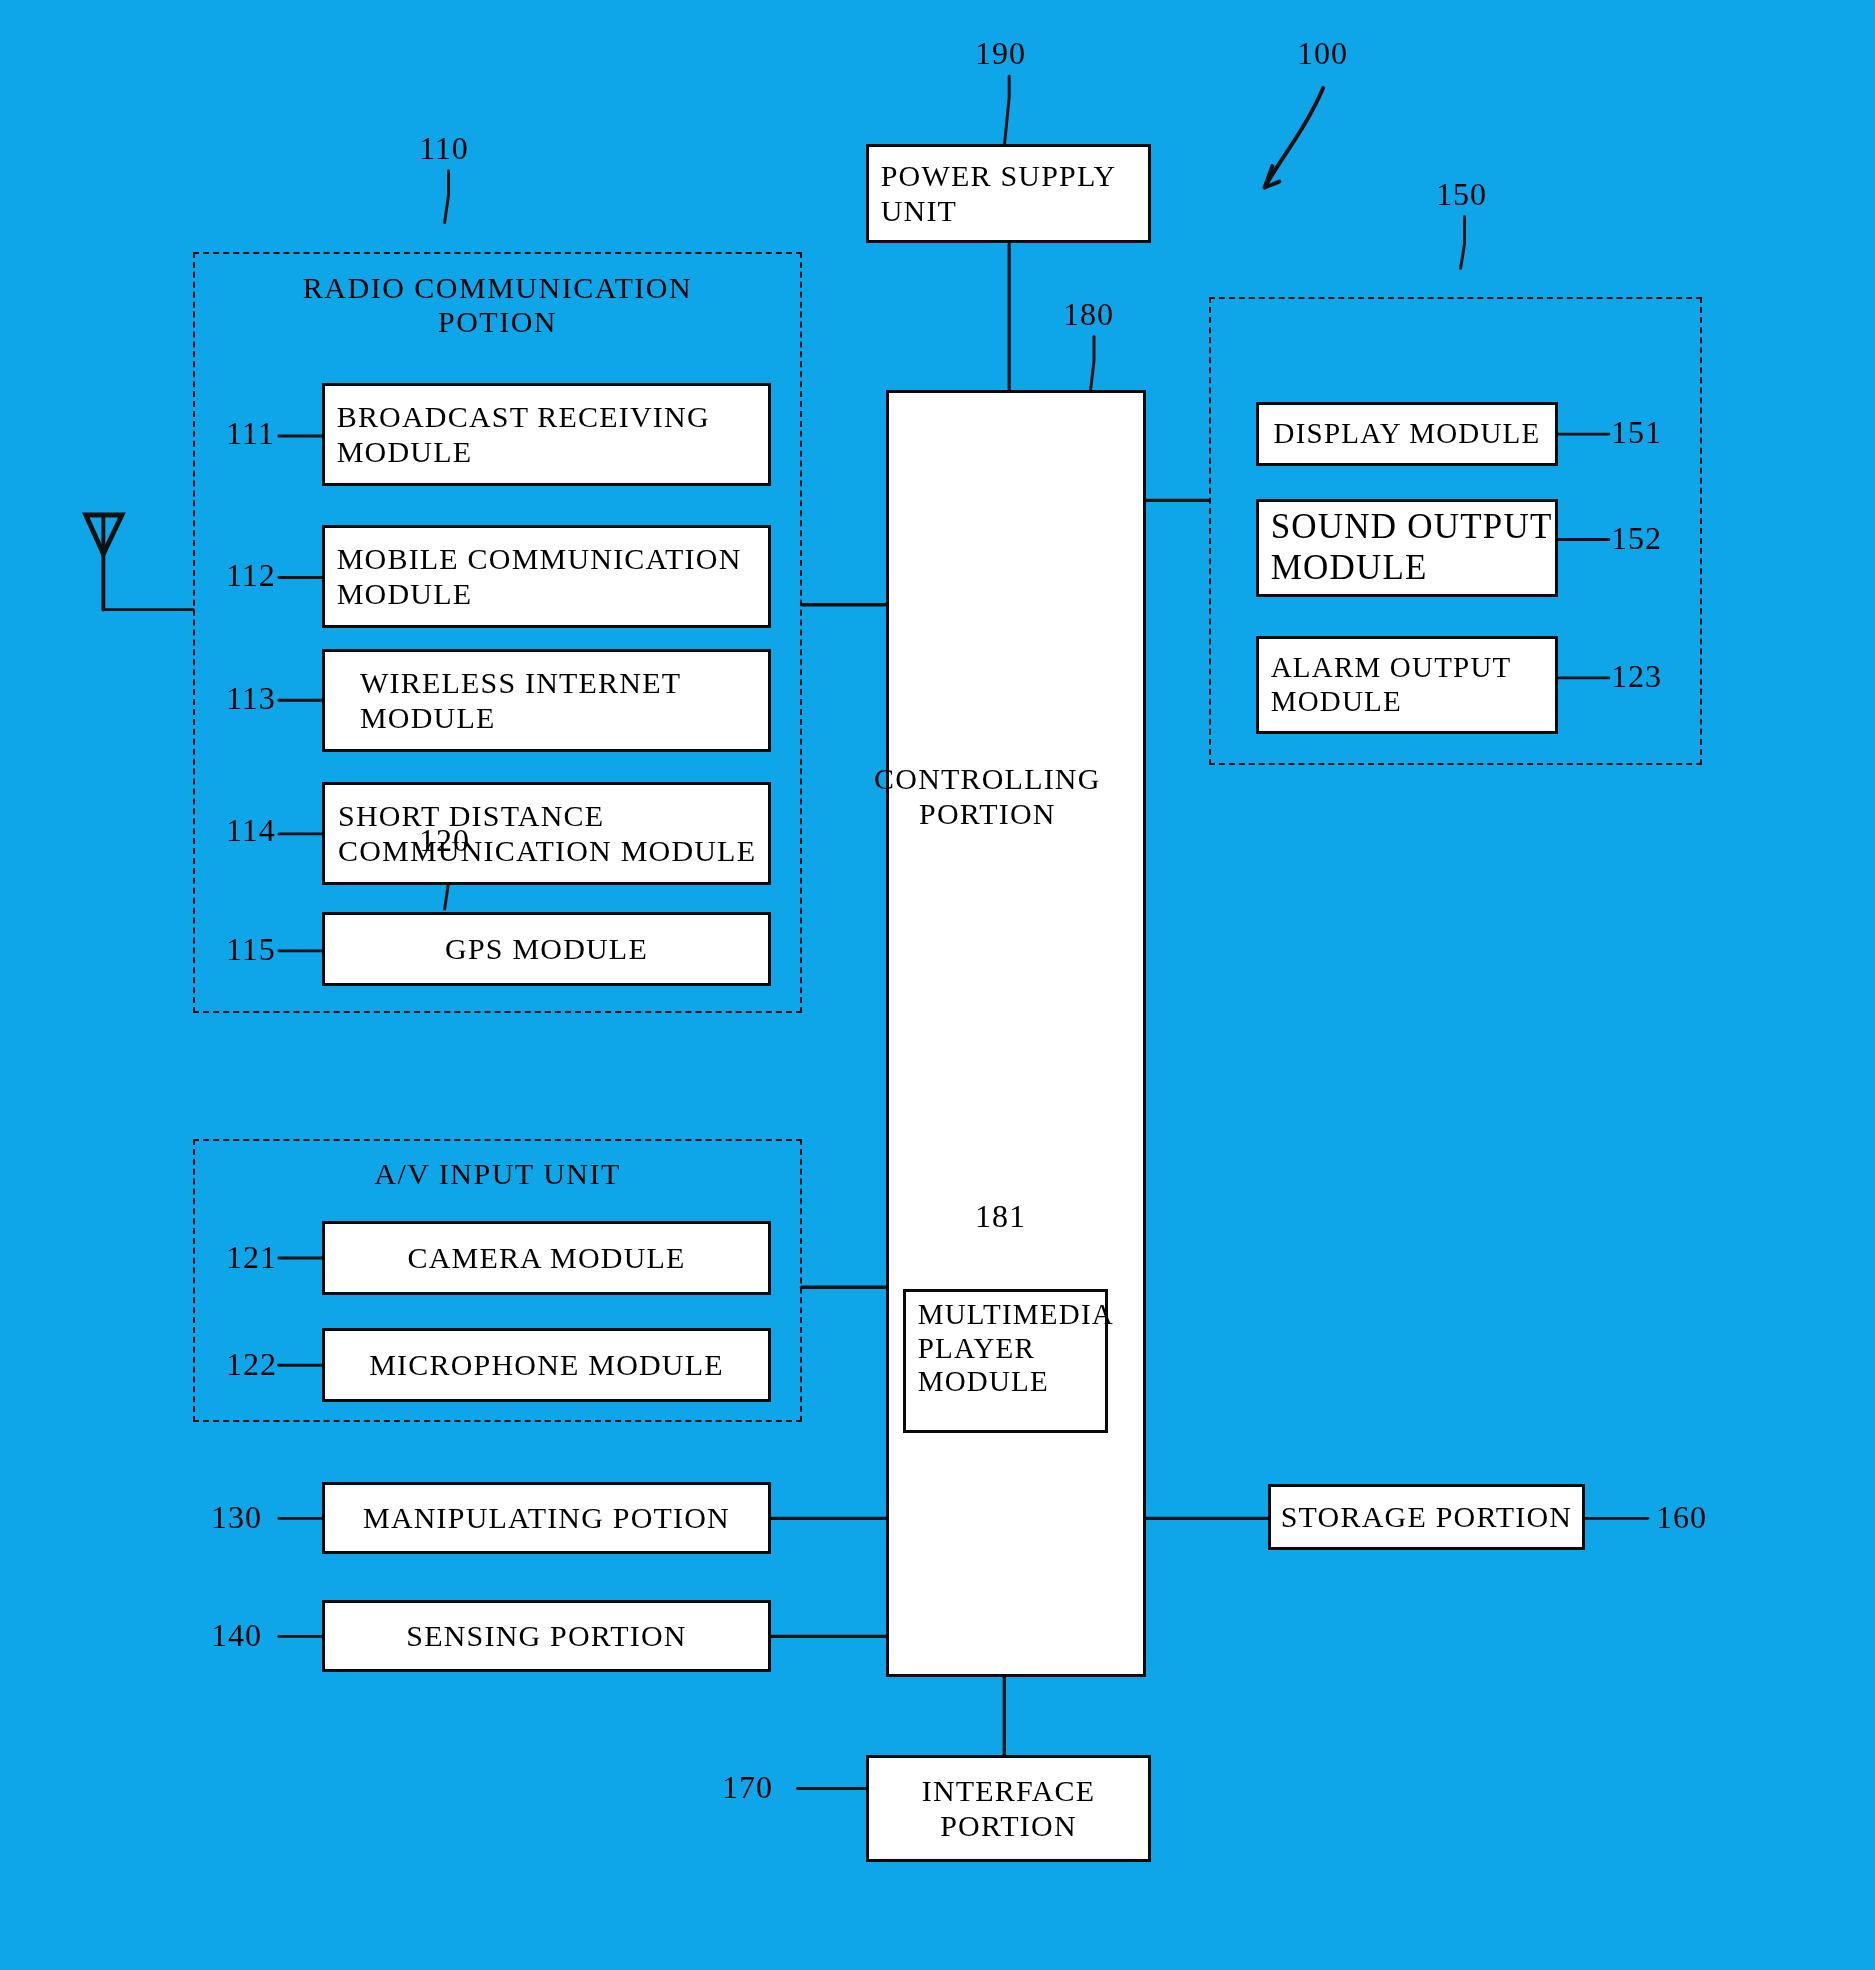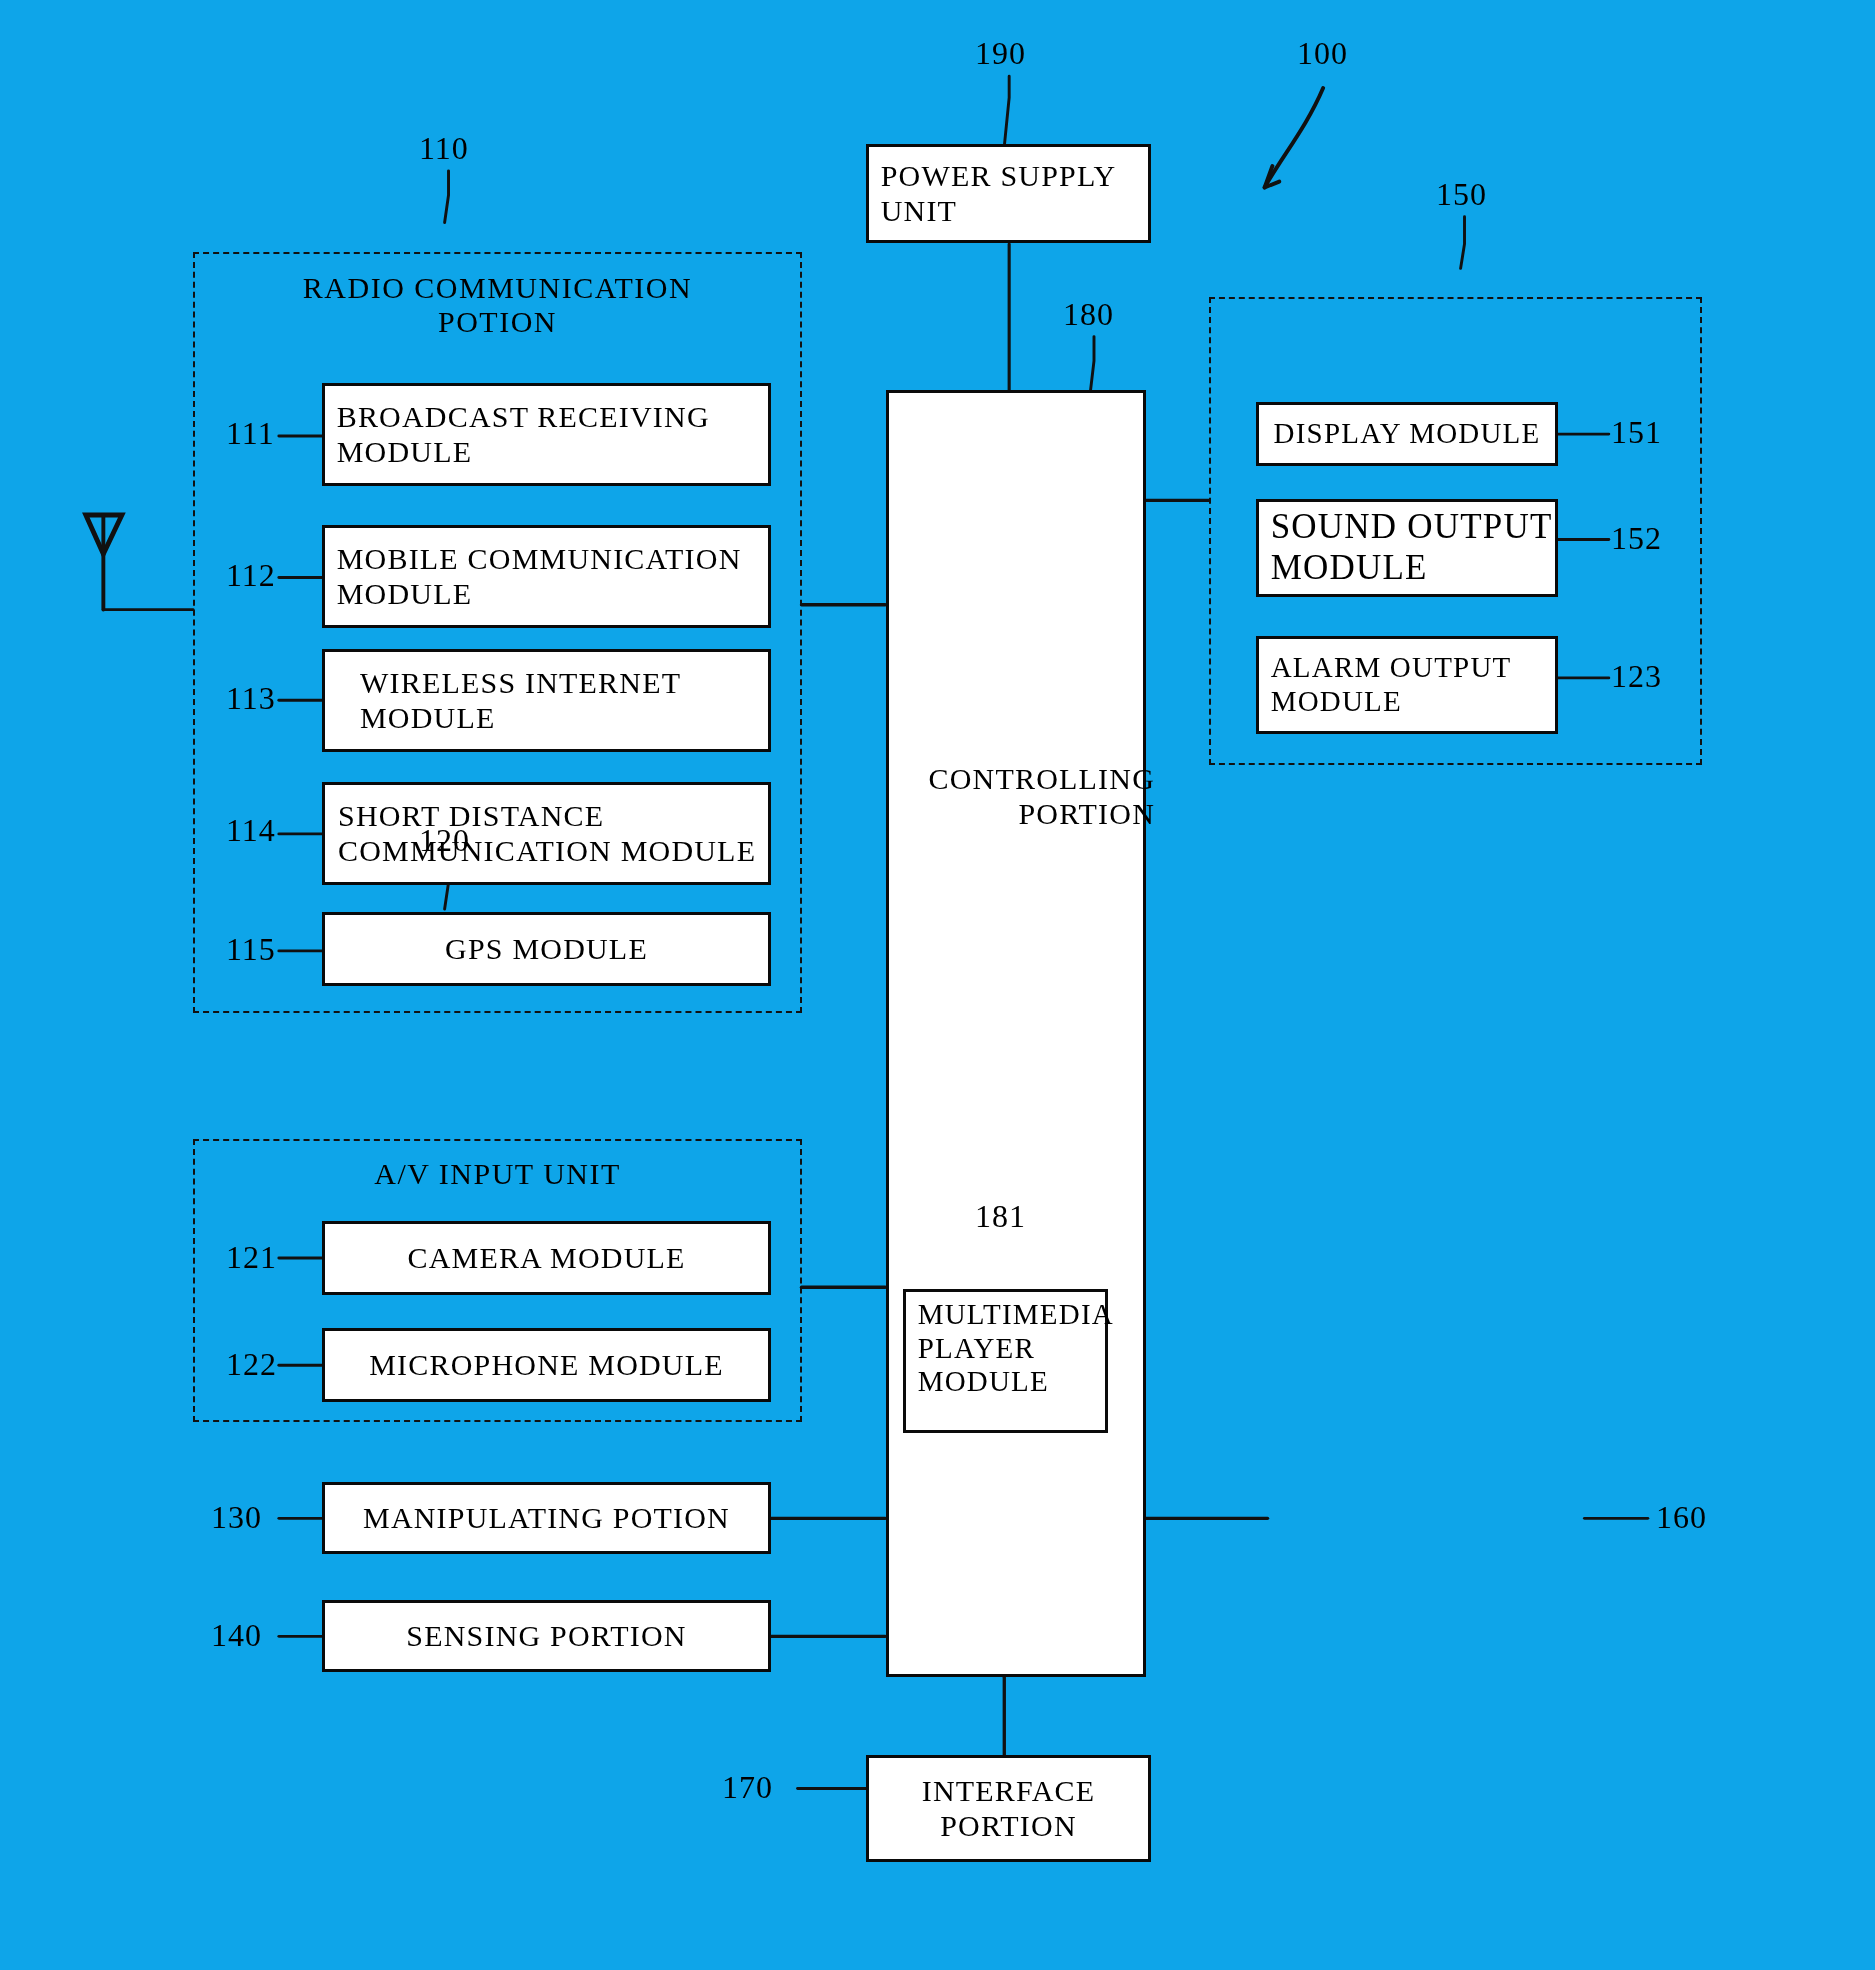--- a/index.html
+++ b/index.html
@@ -143,21 +143,21 @@
 UNIT</span>
   </div>
 
   <div class="ref" style="left:1297px; top:35px;">100</div>
 
   <div class="ref" style="left:1063px; top:296px;">180</div>
 
   <div class="box center" style="left:886px; top:390px; width:260px; height:1287px;
               align-items:flex-start; justify-content:flex-start;">
   </div>
-  <div class="abs" style="left:886px; top:761px; width:269px; text-align:right;">
+  <div class="abs" style="left:846px; top:761px; width:269px; text-align:center;">
     <span style="display:inline-block; padding-left:13.7px; font-size:30px;
                  line-height:1.18; letter-spacing:1.2px; white-space:pre-line;">CONTROLLING
 PORTION</span>
   </div>
 
   <div class="ref" style="left:975px; top:1198px;">181</div>
 
   <div class="box left" style="left:903px; top:1289px; width:205px; height:144px;
               align-items:flex-start; padding-top:5.9px; font-size:29px;">
     <span>MULTIMEDIA
@@ -243,20 +243,23 @@
   <div class="ref" style="left:211px; top:1499px;">130</div>
   <div class="box center" style="left:322px; top:1482px; width:449px; height:72px;">
     <span>MANIPULATING POTION</span>
   </div>
 
   <div class="ref" style="left:211px; top:1617px;">140</div>
   <div class="box center" style="left:322px; top:1600px; width:449px; height:72px;">
     <span>SENSING PORTION</span>
   </div>
 
+  <div class="box center" style="left:1268px; top:1484px; width:317px; height:66px;">
+    <span>STORAGE PORTION</span>
+  </div>
   <div class="ref" style="left:1656px; top:1499px;">160</div>
 
   <div class="ref" style="left:722px; top:1769px;">170</div>
   <div class="box center" style="left:866px; top:1755px; width:285px; height:107px;">
     <span>INTERFACE
 PORTION</span>
   </div>
 
   <div class="abs" style="left:82px; top:507px; width:47px; height:107px;"></div>
 

